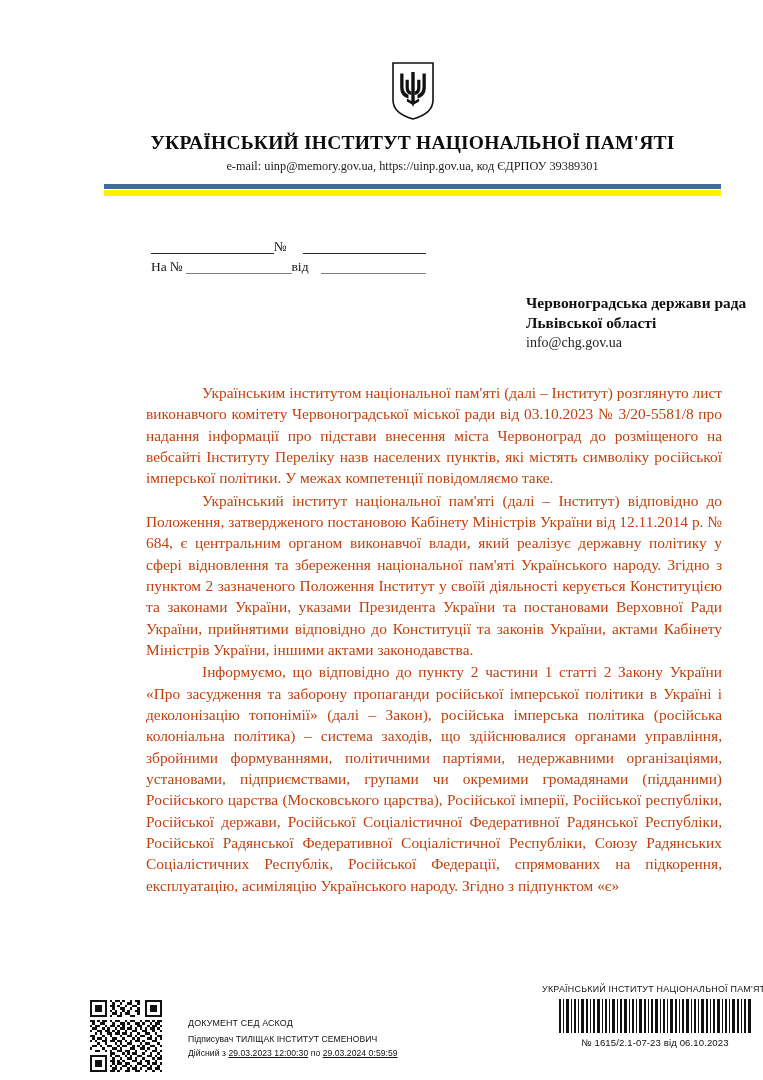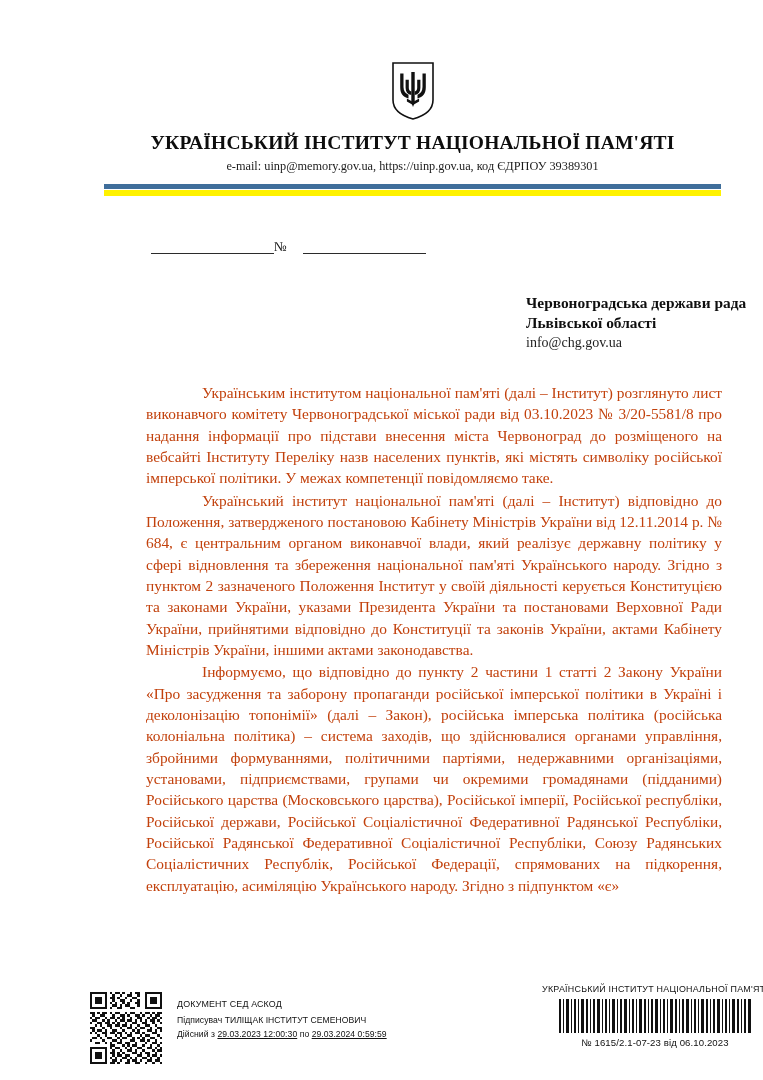--- a/index.html
+++ b/index.html
@@ -144,24 +144,24 @@
   .footer {
     position: absolute;
     left: 0;
     right: 0;
     top: 980px;
     height: 96px;
   }
   .footer-left {
     position: absolute;
     left: 42px;
-    top: 12px;
+    top: 20px;
     display: flex;
-    align-items: flex-start;
-    gap: 15px;
+    align-items: center;
+    gap: 26px;
   }
   .qr {
     width: 72px;
     height: 72px;
     flex: 0 0 auto;
     display: block;
   }
   .sigmeta {
     font-family: "Liberation Sans", "DejaVu Sans", sans-serif;
     font-size: 8.6px;
@@ -235,20 +235,26 @@
       <div class="band-gap"></div>
       <div class="band-yellow"></div>
     </div>
   </div>
 
   <div class="refblock">
     <div class="refrow">
       <span class="fill"></span>
       <span class="lbl spacer-lbl">№</span>
       <span class="fill"></span>
+    </div>
+    <div class="refrow">
+      <span class="lbl">На №</span>
+      <span class="fill thin"></span>
+      <span class="lbl spacer-lbl">від</span>
+      <span class="fill thin"></span>
     </div>
   </div>
 
   <div class="addressee">
     <div class="line">Червоноградська держави рада</div>
     <div class="line">Львівської області</div>
     <div class="email">info@chg.gov.ua</div>
   </div>
 
   <div class="body-text">

